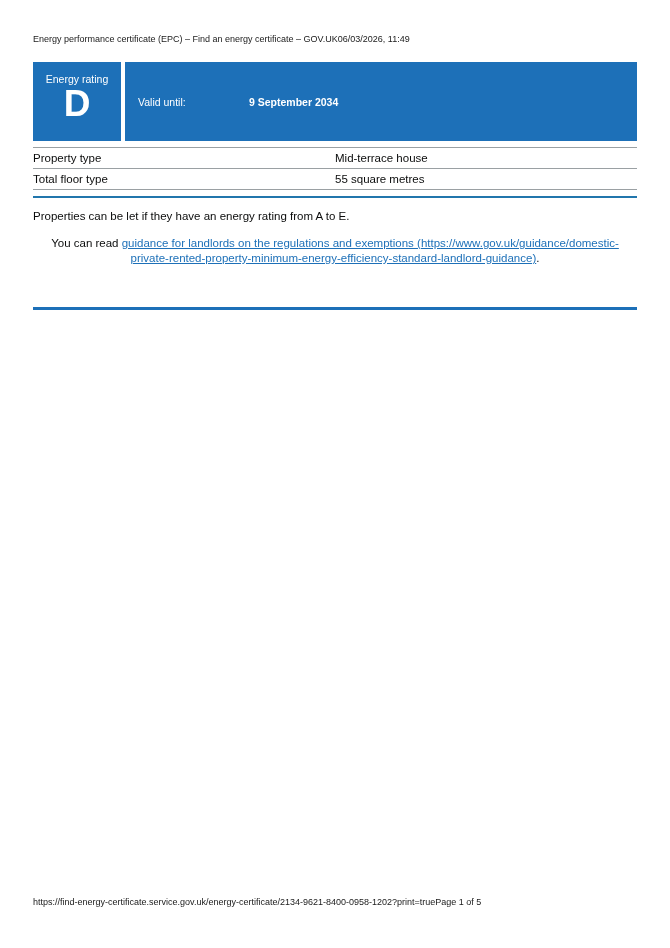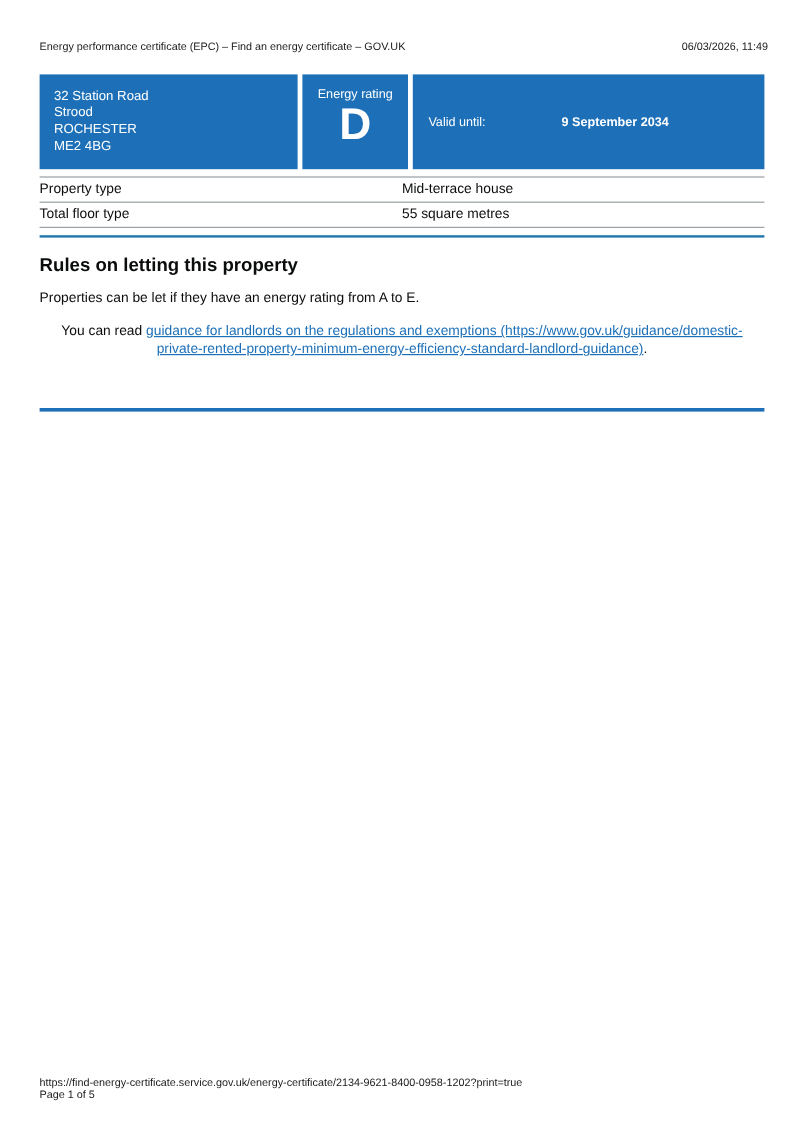--- a/index.html
+++ b/index.html
@@ -17,26 +17,25 @@
     position: relative;
     font-family: "Liberation Sans", sans-serif;
     color: var(--govuk-black);
     overflow: hidden;
   }
   .print-header, .print-footer {
     position: absolute;
     left: 33px;
     right: 30px;
     display: flex;
-    justify-content: space-between;
     font-size: 9px;
     color: #1a1a1a;
   }
   .print-header { top: 34px; }
-  .print-footer { top: 897px; flex-direction: column; }
+  .print-footer { top: 897px; }
   .content {
     position: absolute;
     left: 33px;
     top: 62px;
     width: 604px;
   }
   .banner {
     background: var(--govuk-black);
     height: 34px;
     display: flex;
@@ -125,26 +124,20 @@
 
 <div class="print-header">
   <span>Energy performance certificate (EPC) – Find an energy certificate – GOV.UK</span>
   <span>06/03/2026, 11:49</span>
 </div>
 
 <div class="content">
 
 
   <div class="summary-row">
-    <div class="blue-box address-box">
-      <div>32 Station Road</div>
-      <div>Strood</div>
-      <div>ROCHESTER</div>
-      <div>ME2 4BG</div>
-    </div>
     <div class="blue-box rating-box">
       <div class="rating-label">Energy rating</div>
       <div class="rating-value">D</div>
     </div>
     <div class="right-stack">
       <div class="blue-box kv-box">
         <span class="kv-label">Valid until:</span>
         <span class="kv-value">9 September 2034</span>
       </div>
     </div>
@@ -158,21 +151,20 @@
       </tr>
       <tr>
         <td>Total floor type</td>
         <td>55 square metres</td>
       </tr>
     </tbody>
   </table>
 
   <hr class="blue-hr thin">
 
-  <h2 class="rules-heading">Rules on letting this property</h2>
 
   <p class="body-text p1">Properties can be let if they have an energy rating from A to E.</p>
 
   <p class="body-text p2"><span>You can read </span><a href="#">guidance for landlords on the regulations and exemptions (https://www.gov.uk/guidance/domestic-private-rented-property-minimum-energy-efficiency-standard-landlord-guidance)</a><span>.</span></p>
 
   <hr class="blue-hr thick">
 
 </div>
 
 <div class="print-footer">

